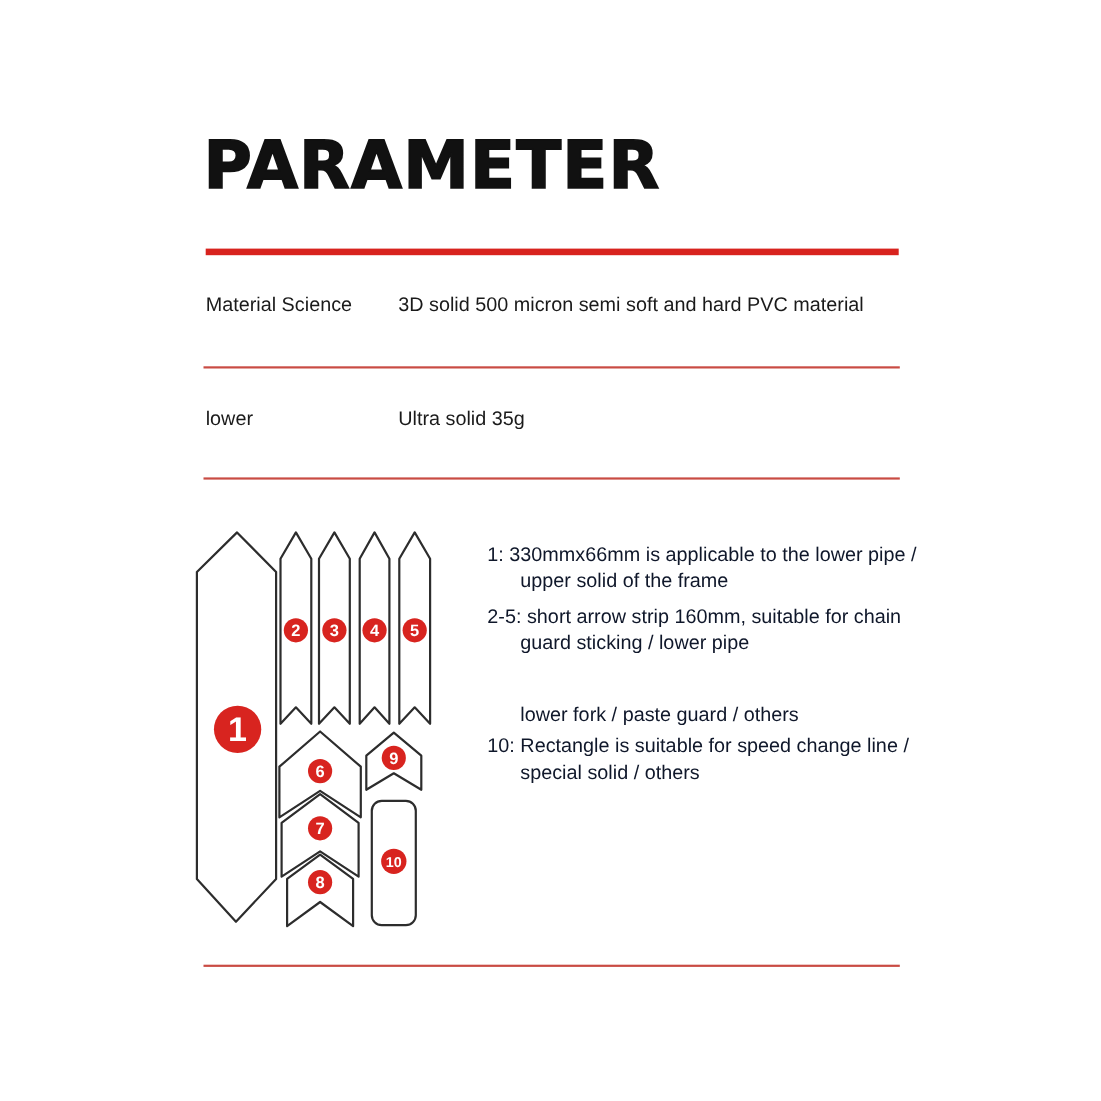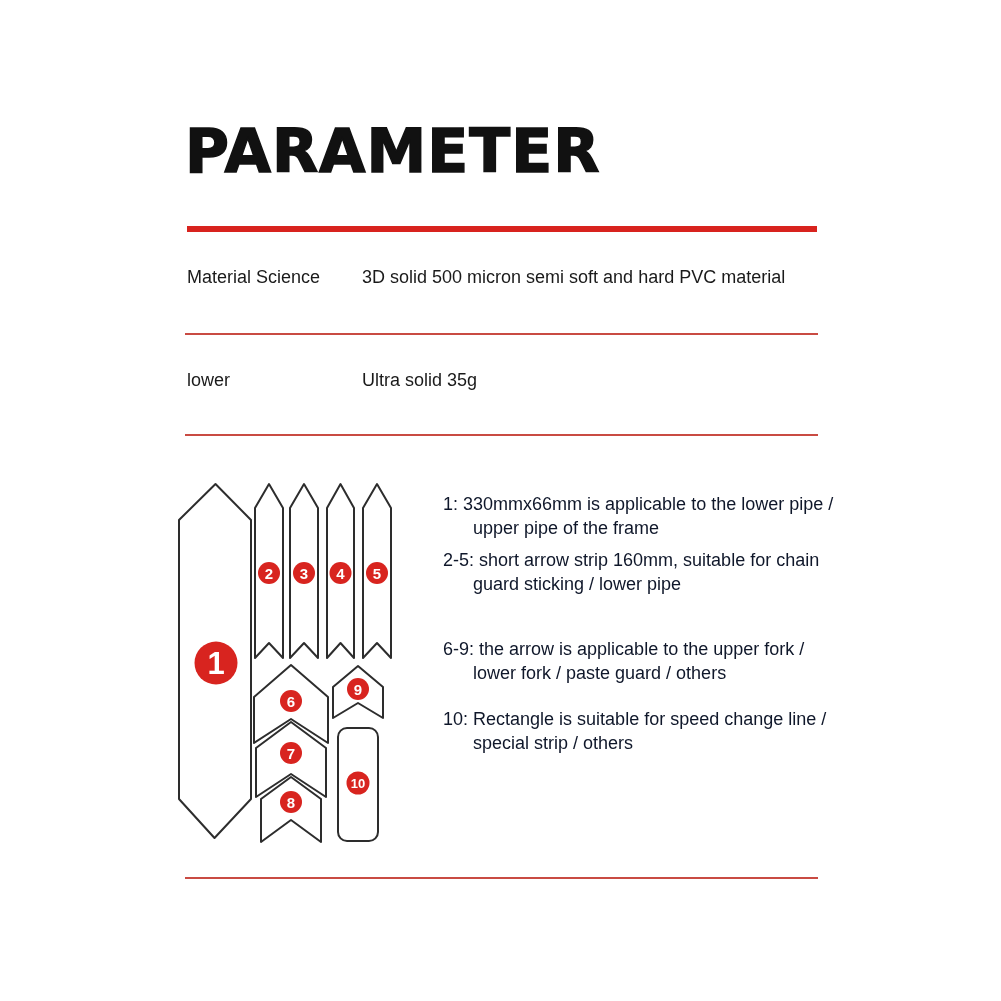--- a/index.html
+++ b/index.html
@@ -69,21 +69,21 @@
     left: 0;
     width: 430px;
     font-size: 18px;
     line-height: 24px;
     color: #0f172a;
     margin-left: 10px;
   }
   .note.n1 { top: 492px; }
   .note.n2 { top: 548px; }
   .note.n3 { top: 637px; }
-  .note.n4 { top: 707px; }
+  .note.n4 { top: 666px; }
   .note-line2 { padding-left: 30px; }
 </style>
 </head>
 <body>
 
 <div class="canvas">
 
   <div class="page-title">PARAMETER</div>
 
   <div class="rule-thick"></div>
@@ -162,35 +162,34 @@
       <rect class="piece-outline" x="338" y="728" width="40" height="113" rx="9"></rect>
       <circle class="num-circle" cx="358" cy="783" r="11.5"></circle>
       <text class="num-text" x="358" y="783" dy="5" font-size="13">10</text>
     </g>
   </svg>
 
   <div class="notes">
 
     <div class="note n1">
       <div class="note-line1"><span>1:</span> <span>330mmx66mm is applicable to the lower pipe /</span></div>
-      <div class="note-line2">upper pipe of the frame</div>
+      <div class="note-line2">upper solid of the frame</div>
     </div>
 
     <div class="note n2">
       <div class="note-line1"><span>2-5:</span> <span>short arrow strip 160mm, suitable for chain</span></div>
       <div class="note-line2">guard sticking / lower pipe</div>
     </div>
 
     <div class="note n3">
-      <div class="note-line1"><span>6-9:</span> <span>the arrow is applicable to the upper fork /</span></div>
       <div class="note-line2">lower fork / paste guard / others</div>
     </div>
 
     <div class="note n4">
       <div class="note-line1"><span>10:</span> <span>Rectangle is suitable for speed change line /</span></div>
-      <div class="note-line2">special strip / others</div>
+      <div class="note-line2">special solid / others</div>
     </div>
 
   </div>
 
   <div class="rule-thin r3"></div>
 
 </div>
 
 </body></html>

